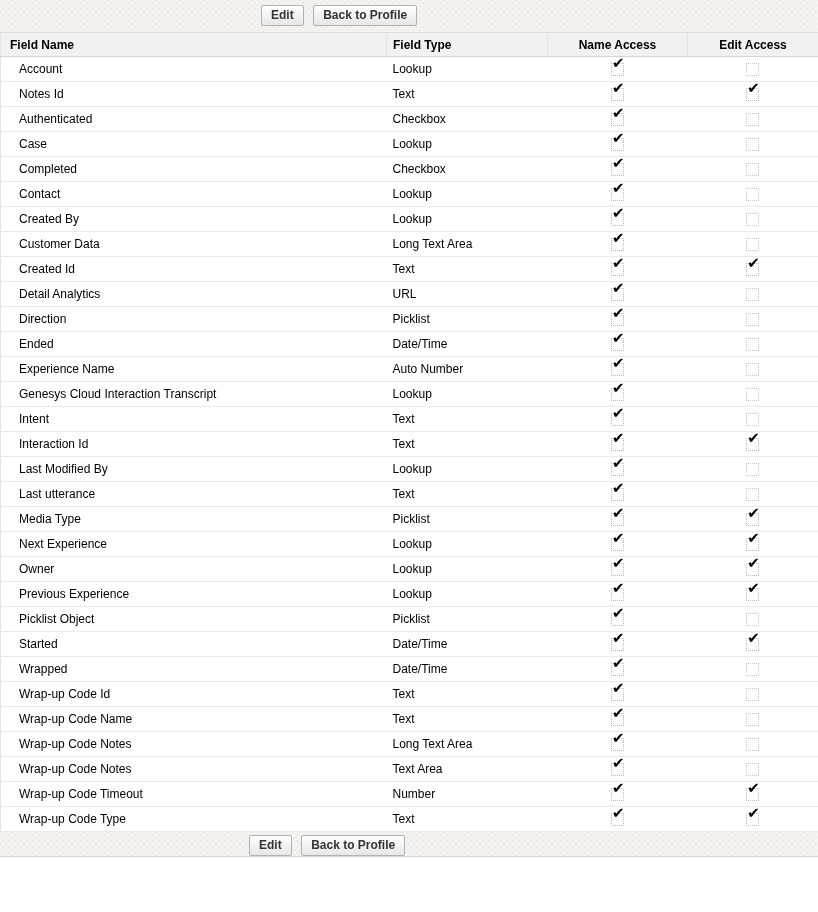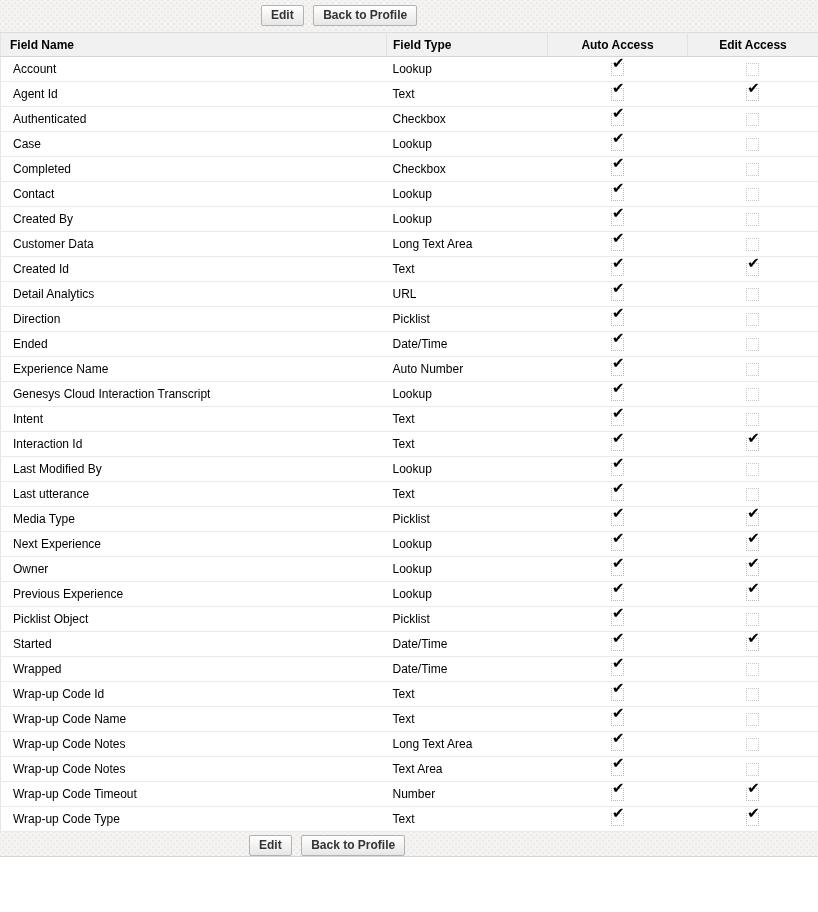--- a/index.html
+++ b/index.html
@@ -54,21 +54,21 @@
   table.fls th.first { padding-left: 9px; }
   table.fls td {
     height: 25px;
     border-bottom: 1px solid #eaeaea;
     font-size: 12px; color: #000;
     padding: 0 6px;
     vertical-align: middle;
     white-space: nowrap; overflow: hidden;
     background: #fff;
   }
-  table.fls td.first { padding-left: 12px; }
+  table.fls td.first { padding-left: 18px; }
   table.fls td.check-cell { text-align: center; }
   .cb {
     display: inline-block;
     width: 13px; height: 13px;
     border: 1px dotted #b9b9b9;
     background: #fff;
     position: relative;
     vertical-align: middle;
   }
   .cb-unchecked { border-color: #c6c6c6; }
@@ -95,33 +95,33 @@
   <colgroup>
     <col style="width:386px">
     <col style="width:161px">
     <col style="width:140px">
     <col style="width:131px">
   </colgroup>
   <thead>
     <tr>
       <th class="first">Field Name</th>
       <th>Field Type</th>
-      <th class="center">Auto Access</th>
+      <th class="center">Name Access</th>
       <th class="center">Edit Access</th>
     </tr>
   </thead>
   <tbody>
       <tr>
         <td class="first">Account</td>
         <td>Lookup</td>
         <td class="check-cell"><span class="cb cb-checked"></span></td>
         <td class="check-cell"><span class="cb cb-unchecked"></span></td>
       </tr>
       <tr>
-        <td class="first">Agent Id</td>
+        <td class="first">Notes Id</td>
         <td>Text</td>
         <td class="check-cell"><span class="cb cb-checked"></span></td>
         <td class="check-cell"><span class="cb cb-checked"></span></td>
       </tr>
       <tr>
         <td class="first">Authenticated</td>
         <td>Checkbox</td>
         <td class="check-cell"><span class="cb cb-checked"></span></td>
         <td class="check-cell"><span class="cb cb-unchecked"></span></td>
       </tr>

